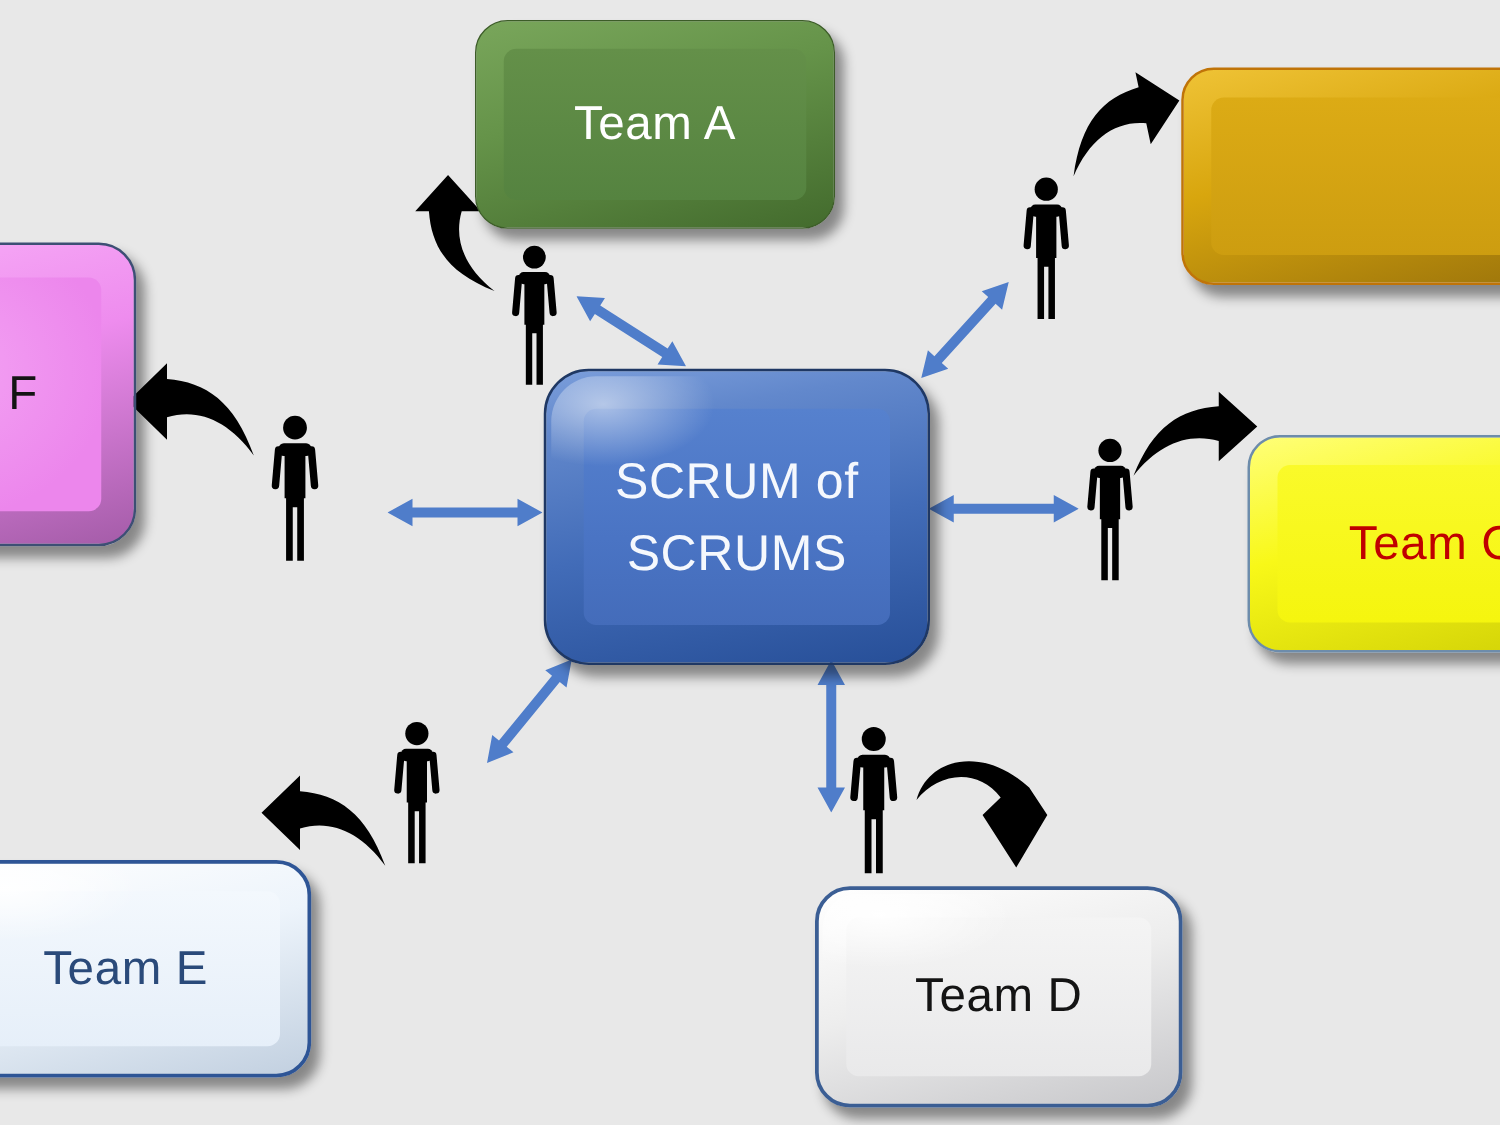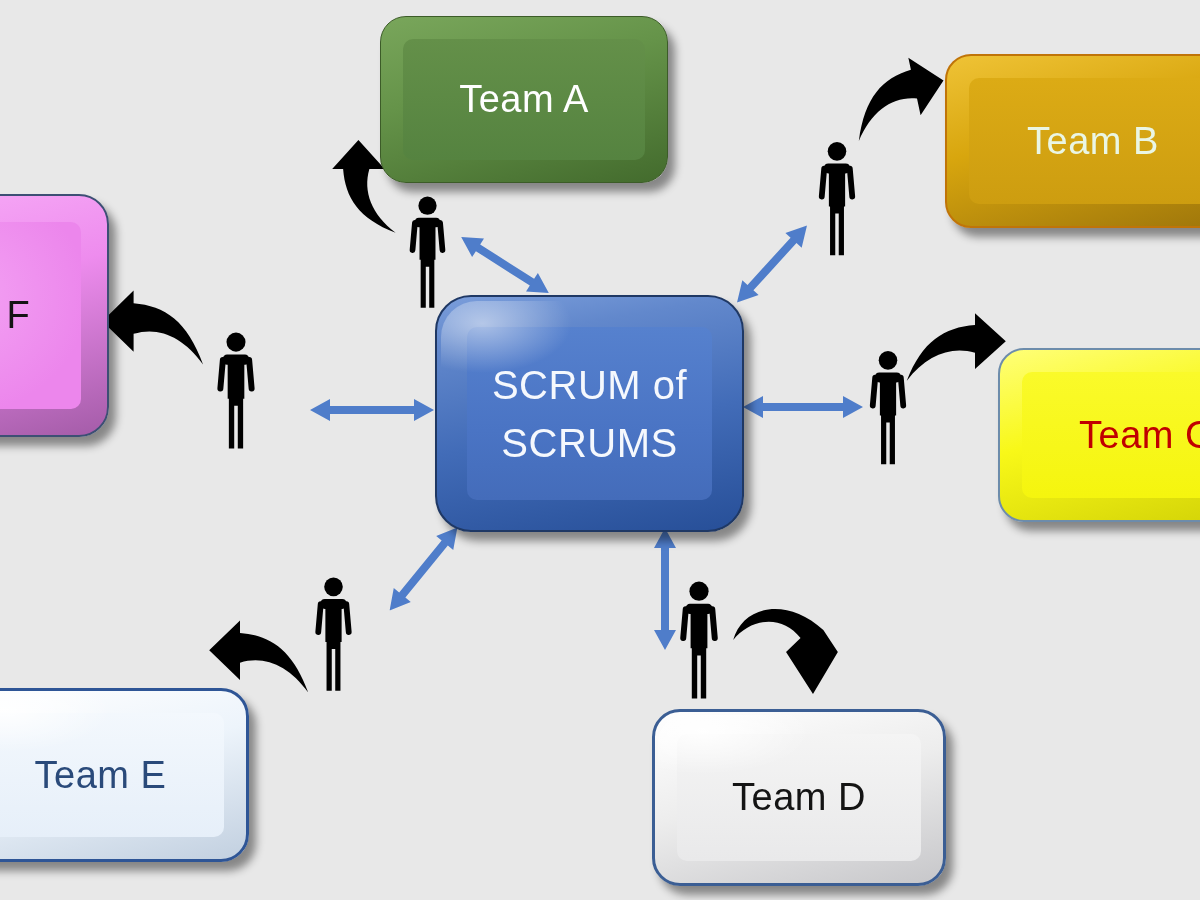--- a/index.html
+++ b/index.html
@@ -178,21 +178,20 @@
     </div>
   </div>
 
   <div class="box box-a">
     <div class="inner"></div>
     <div class="label">Team A</div>
   </div>
 
   <div class="box box-b">
     <div class="inner"></div>
-    <div class="label">Team B</div>
   </div>
 
   <div class="box box-c">
     <div class="inner"></div>
     <div class="label">Team C</div>
   </div>
 
   <div class="box box-d gloss">
     <div class="inner"></div>
     <div class="label">Team D</div>

